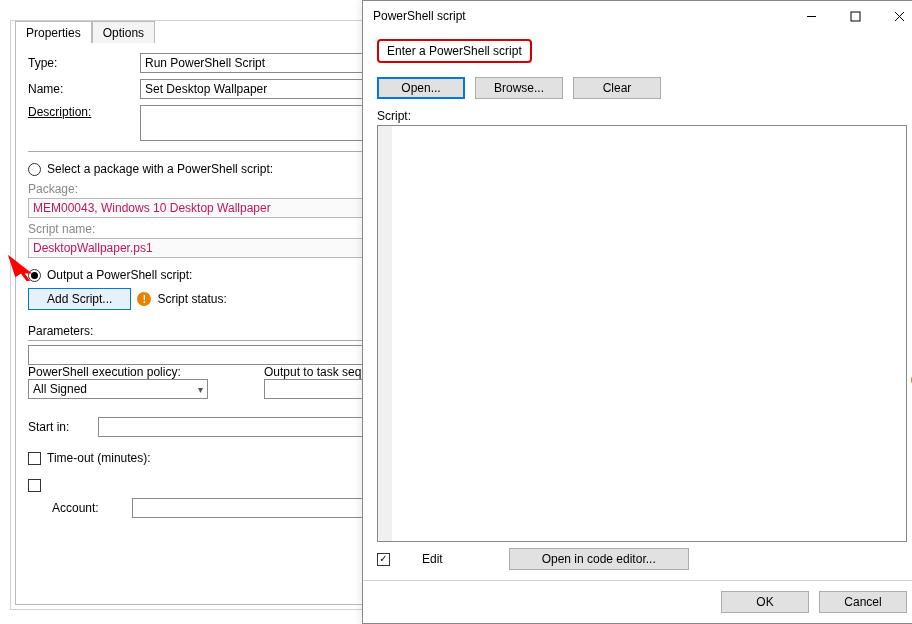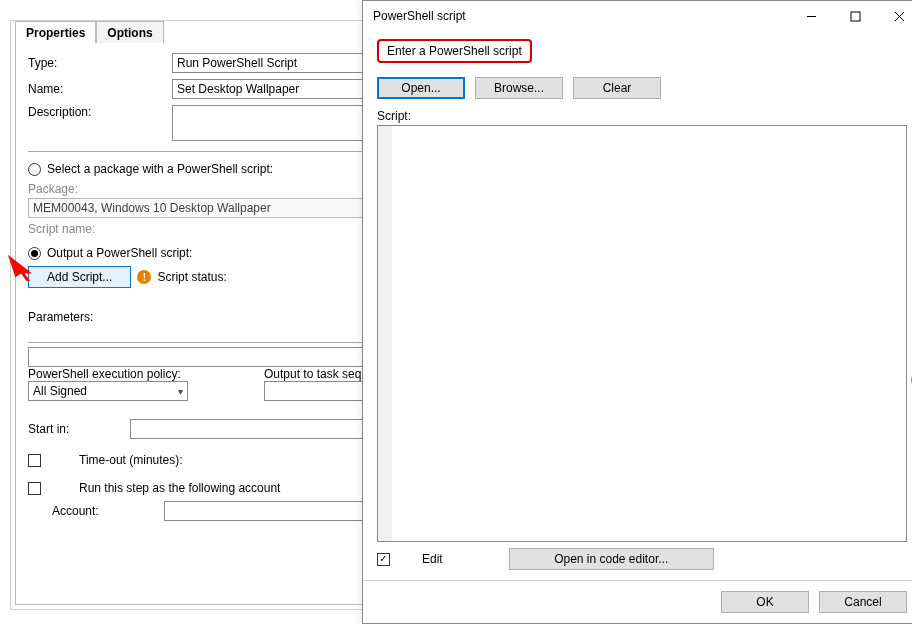--- a/index.html
+++ b/index.html
@@ -1,44 +1,44 @@
 <!DOCTYPE html>
 <html><head>
 <meta charset="utf-8">
 <style>
   * { box-sizing: border-box; font-family: "Segoe UI", Tahoma, sans-serif; font-size: 12px; }
   body { margin: 0; background: #fff; color: #000; position: relative; width: 912px; height: 624px; overflow: hidden; }
 
   
   .left-panel { position: absolute; left: 10px; top: 20px; width: 500px; height: 590px; background: #fff; border: 1px solid #d0d0d0; }
-  .tab-strip { position: absolute; left: 4px; top: 0; display: flex; font-weight: bold; }
+  .tab-strip { position: absolute; left: 4px; top: 0; display: flex; }
   .tab { padding: 4px 10px; border: 1px solid #bbb; background: #fff; cursor: pointer; }
   .tab.active { border-bottom: 1px solid #fff; }
   .tab.inactive { background: #f4f4f4; }
   .tab-body { position: absolute; left: 4px; top: 22px; right: 4px; bottom: 4px; border: 1px solid #bbb; border-top: none; padding: 10px 12px; background: #fff; }
 
-  .row { display: flex; align-items: center; margin-bottom: 6px; gap: 32px; }
+  .row { display: flex; align-items: center; margin-bottom: 6px; }
   .lbl { width: 112px; }
   .txt { flex: 1; border: 1px solid #8a8a8a; background: #fff; height: 20px; padding: 1px 4px; }
   .txt.multi { height: 36px; resize: none; }
 
   .hr { border-top: 1px solid #aaa; margin: 10px 0; }
 
   .radio-row { display: flex; align-items: center; margin-bottom: 6px; }
   .radio { width: 13px; height: 13px; border: 1px solid #333; border-radius: 50%; margin-right: 6px; display: inline-flex; align-items: center; justify-content: center; background:#fff;}
   .radio.checked::after { content: ""; width: 7px; height: 7px; background: #000; border-radius: 50%; }
 
   .sublbl { color: #888; margin: 4px 0 2px 0; }
-  .subinput { border: 1px solid #b8b8b8; background: #fafafa; color: #404040; padding: 2px 4px; width: 100%; height: 20px; }
-
-  .add-script-row { display: flex; align-items: center; margin: 4px 0 22px 0; }
+  .subinput { border: 1px solid #b8b8b8; background: #fafafa; color: #be185d; padding: 2px 4px; width: 100%; height: 20px; }
+
+  .add-script-row { display: flex; align-items: center; margin: 4px 0 14px 0; }
   .btn { border: 1px solid #0078d7; background: #e5f1fb; height: 22px; padding: 0 18px; cursor: pointer; }
   .status-icon { width: 14px; height: 14px; border-radius: 50%; background: #e88100; color: #fff; font-weight: bold; font-size: 10px; display: inline-flex; align-items: center; justify-content: center; margin: 0 6px; }
   
-  .combo { border: 1px solid #8a8a8a; height: 20px; width: 160px; display: flex; align-items: center; justify-content: space-between; padding: 0 4px; background: #fff; cursor: pointer;}
+  .combo { border: 1px solid #8a8a8a; height: 20px; width: 180px; display: flex; align-items: center; justify-content: space-between; padding: 0 4px; background: #fff; cursor: pointer;}
   .combo .chev { font-size: 10px; color: #555; }
 
   .chk { width: 13px; height: 13px; border: 1px solid #333; margin-right: 6px; display:inline-flex; align-items:center; justify-content:center; background:#fff;}
   .chk.checked::after { content: "✓"; font-size: 10px; line-height: 10px; }
 
   
   .arrow { position: absolute; left: 6px; top: 253px; width: 28px; height: 28px; z-index: 5; pointer-events:none;}
 
   
   .modal { position: absolute; left: 362px; top: 0; width: 560px; height: 624px; background: #fff; border: 1px solid #888; box-shadow: -2px 0 8px rgba(0,0,0,0.08); z-index: 10; display:flex; flex-direction:column;}
@@ -53,21 +53,21 @@
   .btnrow { display: flex; gap: 10px; margin: 14px 0 10px 0; }
   .mbtn { width: 88px; height: 22px; border: 1px solid #adadad; background: #e1e1e1; cursor: pointer; }
   .mbtn.primary { border: 2px solid #0078d7; background: #e1e1e1; }
 
   .script-area { flex:1; border: 1px solid #888; background: #fff; display:flex; flex-direction:column;}
   .script-textarea { flex:1; border:none; resize:none; outline:none; padding:6px; font-family: Consolas, monospace; font-size:12px;}
   .gutter { width: 14px; background: #f0f0f0; }
   .script-inner { display:flex; flex:1;}
   
   .bottom-row { display:flex; align-items:center; padding: 6px 0 10px 0; gap:26px;}
-  .open-editor { width: 205px; height:22px; border:1px solid #adadad; background:#e1e1e1; cursor:pointer; margin-left: 40px;}
+  .open-editor { width: 180px; height:22px; border:1px solid #adadad; background:#e1e1e1; cursor:pointer; margin-left: 40px;}
 
   .modal-footer { border-top:1px solid #d0d0d0; padding: 10px 14px; display:flex; justify-content:flex-end; gap:10px;}
 
   .side-status { position:absolute; right:-10px; top: 342px; }
 </style>
 </head>
 <body>
 
 <div class="left-panel">
   <div class="tab-strip">
@@ -77,46 +77,47 @@
   <div class="tab-body">
 
     <div class="row">
       <div class="lbl">Type:</div>
       <input class="txt" readonly="" value="Run PowerShell Script" style="">
     </div>
     <div class="row">
       <div class="lbl">Name:</div>
       <input class="txt" value="Set Desktop Wallpaper" style="">
     </div>
-    <div class="row" style="align-items:flex-start;">
+    <div class="row" style="align-items:flex-start;text-decoration:underline;">
       <div class="lbl">Description:</div>
       <textarea class="txt multi" style=""></textarea>
     </div>
 
     <div class="hr"></div>
 
     <div class="radio-row">
       <span class="radio"></span>
       <span>Select a package with a PowerShell script:</span>
     </div>
     <div class="sublbl">Package:</div>
     <input class="subinput" disabled="" value="MEM00043, Windows 10 Desktop Wallpaper" style="">
     <div class="sublbl">Script name:</div>
+    <input class="subinput" disabled="" value="DesktopWallpaper.ps1" style="">
 
     <div class="radio-row" style="margin-top:10px;">
       <span class="radio checked"></span>
       <span>Output a PowerShell script:</span>
     </div>
     <div class="add-script-row">
       <button class="btn">Add Script...</button>
       <span class="status-icon">!</span>
       <span>Script status:</span>
     </div>
 
-    <div style="border-bottom:1px solid #aaa; padding-bottom:18px;">Parameters:</div>
+    <div style="border-bottom:1px solid #aaa; padding-bottom:2px;">Parameters:</div>
     <input class="txt" style="width: 100%; margin-top: 4px;" value="">
 
     <div style="display:flex; gap:36px; ">
       <div style="flex:0 0 200px;">
         <div>PowerShell execution policy:</div>
         <div class="combo">
           <span>All Signed</span>
           <span class="chev">▾</span>
         </div>
       </div>
@@ -131,21 +132,20 @@
       <input class="txt" value="" style="">
     </div>
 
     <div class="row" style="margin-top:14px;">
       <span class="chk"></span>
       <span>Time-out (minutes):</span>
     </div>
 
     <div class="row" style="margin-top:14px;">
       <span class="chk"></span>
-      <span>Run this step as the following account</span>
     </div>
     <div class="row" style="margin-left:24px;">
       <div style="width:80px;">Account:</div>
       <input class="txt" value="" style="">
     </div>
 
   </div>
 </div>
 
 <svg class="arrow" viewBox="0 0 30 30">

